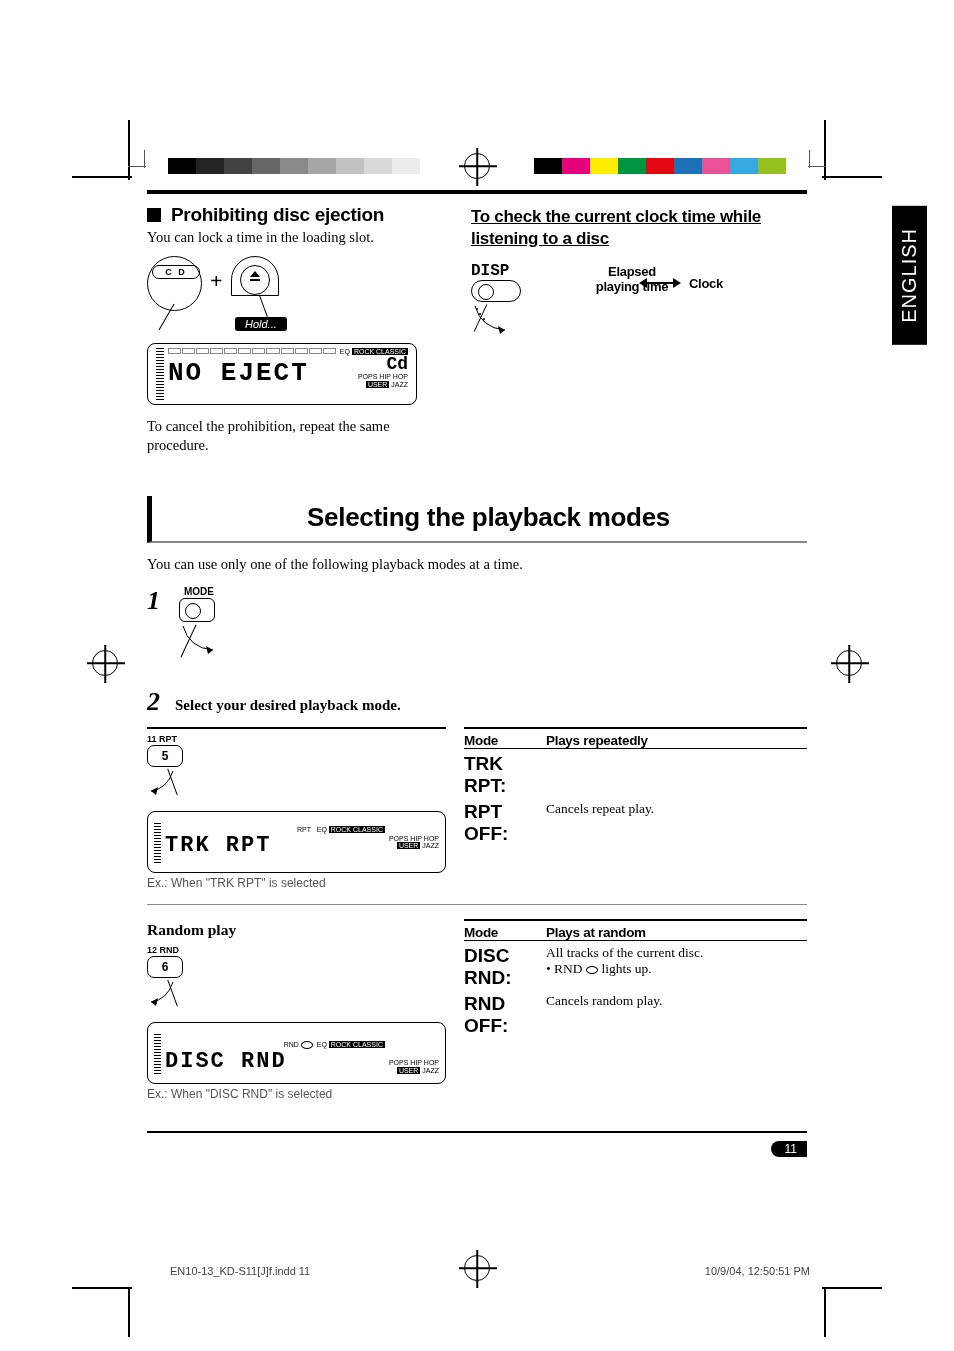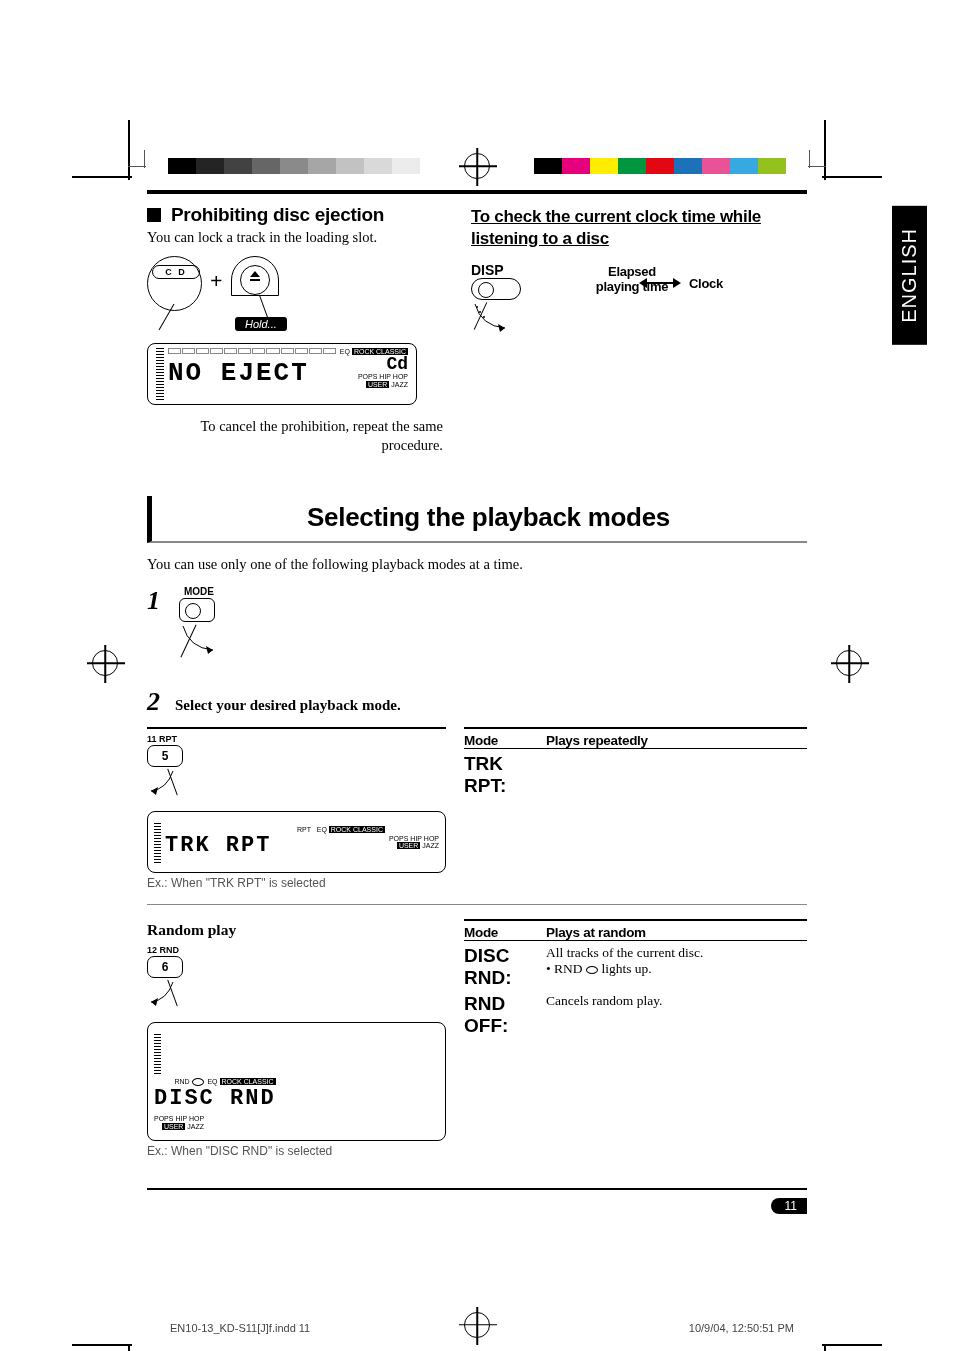--- a/index.html
+++ b/index.html
@@ -75,21 +75,21 @@
     .lcd-strip { height:6px; display:flex; gap:1px; margin-bottom:4px;}
     .lcd-strip span { flex:1; height:6px; border:0.5px solid #888; }
     .lcd-txt { font-family: "Courier New", monospace; font-weight:bold; font-size:26px; letter-spacing:2px; display:flex; align-items:center; }
     .lcd-side { font-family: "Courier New", monospace; font-size:11px; line-height:1; text-align:right; }
     .lcd-row { display:flex; align-items:center; gap:6px; }
     .lcd-tags { font-size:7px; font-family:Arial,sans-serif; line-height:1.1; }
 
     .subhead-u { font-weight:bold; font-size:17px; text-decoration:underline; line-height:1.28; }
 
     .disp-btn { margin-top:12px; display:flex; gap:20px; align-items:flex-start;}
-    .disp-label { font-size:14px; font-weight:bold; font-family:Liberation Sans, sans-serif; }
+    .disp-label { font-size:16px; font-weight:bold; font-family:Liberation Mono, monospace; }
     .obround { width:50px; height:22px; border:1.6px solid #000; border-radius:11px; position:relative; }
     .obround::after { content:""; position:absolute; left:6px; top:3px; width:14px; height:14px; border:1.3px solid #000; border-radius:50%; }
     .obround .shaft { position:absolute; width:1px; height:30px; background:#000; left:8px; top:22px; transform:rotate(25deg); }
 
     .toggle-fig { margin-top:2px; }
     .toggle-fig .labels { font-size:13px; font-weight:bold; display:flex; gap:8px; align-items:center; justify-content:center;}
     .dbl-arrow { display:inline-flex; align-items:center; }
     .dbl-arrow .ln { width:26px; height:2px; background:#000; }
     .dbl-arrow .ah { width:0; height:0; border-top:5px solid transparent; border-bottom:5px solid transparent; }
 
@@ -142,21 +142,21 @@
     .lcd-small .lcd-txt { font-size:22px; }
     .caption { font-size:12px; font-family:Arial,sans-serif; color:#555; margin-top:3px; }
 
     .divider { height:1px; background:#888; margin:14px 0; }
 
     .bottomrule { height:2px; background:#000; margin-top:30px; }
     .pagenum-pill { float:right; margin-top:8px; background:#000; color:#fff; font-family:Arial,sans-serif; font-size:12px; padding:1px 10px 1px 14px; border-top-left-radius:10px; border-bottom-left-radius:10px; }
 
     .footer { position:relative; margin-top:60px; height:80px; font-family:Arial,sans-serif; font-size:11px; color:#444;}
     .footer .fname { position:absolute; left:170px; top:8px; }
-    .footer .ts { position:absolute; right:160px; top:8px; }
+    .footer .ts { position:absolute; right:144px; top:8px; }
     .footer .reg { position:absolute; left:50%; top:-2px; transform:translateX(-50%); }
 
     .curve-arrow svg { display:block; }
     .disc-ind { width:12px; height:8px; border:1px solid #000; border-radius:50%; display:inline-block; vertical-align:middle;}
   </style>
 </head>
 <body>
 
 <div class="topmarks">
 
@@ -203,21 +203,21 @@
 
   <div class="lang-tab sans">ENGLISH</div>
 
   <div class="twocol">
 
     <div class="leftcol">
       <div class="sec-head">
         <div class="sec-sq"></div>
         <div class="sec-title cond">Prohibiting disc ejection</div>
       </div>
-      <div class="bodytxt">You can lock a track in the loading slot.</div>
+      <div class="bodytxt">You can lock a time in the loading slot.</div>
 
       <div class="eject-graphic">
         <div class="buttons-row">
           <div style="position:relative;">
             <div class="knob">
               <div class="cd-pill">C D</div>
               <div class="shaft"></div>
             </div>
           </div>
           <div class="plus">+</div>
@@ -259,21 +259,21 @@
             </div>
             <div style="flex:none; text-align:right;">
               <div class="lcd-tags">EQ <span style="background:#000;color:#fff;padding:0 2px;">ROCK CLASSIC</span></div>
               <div class="lcd-side" style="font-size:18px; font-weight:bold;">Cd</div>
               <div class="lcd-tags">POPS HIP HOP<br><span style="background:#000;color:#fff;padding:0 2px;">USER</span> JAZZ</div>
             </div>
           </div>
         </div>
       </div>
 
-      <div class="bodytxt" style="margin-top:12px;text-align:right;">To cancel the prohibition, repeat the same procedure.</div>
+      <div class="bodytxt" style="margin-top:12px;">To cancel the prohibition, repeat the same procedure.</div>
     </div>
 
     <div class="rightcol">
       <div class="subhead-u cond">To check the current clock time while listening to a disc</div>
 
       <div class="disp-btn">
         <div>
           <div class="disp-label">DISP</div>
           <div class="obround">
               <div class="shaft"></div>
@@ -364,20 +364,24 @@
     <div class="mode-right tbl">
       <div class="blk-rule"></div>
       <div class="hrow cond">
         <div class="c1">Mode</div>
         <div>Plays repeatedly</div>
       </div>
       <div class="thin-rule"></div>
       <div class="drow">
         <div class="c1">TRK RPT:</div>
       </div>
+      <div class="drow">
+        <div class="c1">RPT OFF:</div>
+        <div class="c2">Cancels repeat play.</div>
+      </div>
     </div>
   </div>
 
   <div class="divider"></div>
 
   <div class="mode-block">
     <div class="mode-left">
       <div class="mhead">Random play</div>
       <div class="numbtn" style="margin-top:4px;">
         <div>
@@ -386,21 +390,21 @@
               <span>6</span>
               <div class="shaft"></div>
             </div>
           <svg width="40" height="30">
               <path d="M 26 4 Q 20 22 4 24" stroke="#000" fill="none" stroke-width="1"></path>
               <path d="M 4 24 l 7 -4 l -2 8 z" fill="#000"></path>
             </svg>
         </div>
       </div>
       <div class="lcd-small">
-        <div style="display:flex; align-items:flex-start; gap:4px;flex-direction:column;">
+        <div style="display:flex; align-items:flex-end; gap:4px;">
           <div style="width:7px;height:42px;background:repeating-linear-gradient(0deg,#000,#000 1px,transparent 1px,transparent 3px);"></div>
           <div style="flex:1;">
             <div style="font-size:7px; font-family:Arial,sans-serif; text-align:right;">RND <span class="disc-ind"></span>&nbsp; EQ <span style="background:#000;color:#fff;padding:0 2px;">ROCK CLASSIC</span></div>
             <div class="lcd-txt">DISC RND</div>
           </div>
           <div class="lcd-tags" style="text-align:right;">POPS HIP HOP<br><span style="background:#000;color:#fff;padding:0 2px;">USER</span> JAZZ</div>
         </div>
       </div>
       <div class="caption">Ex.: When "DISC RND" is selected</div>
     </div>

